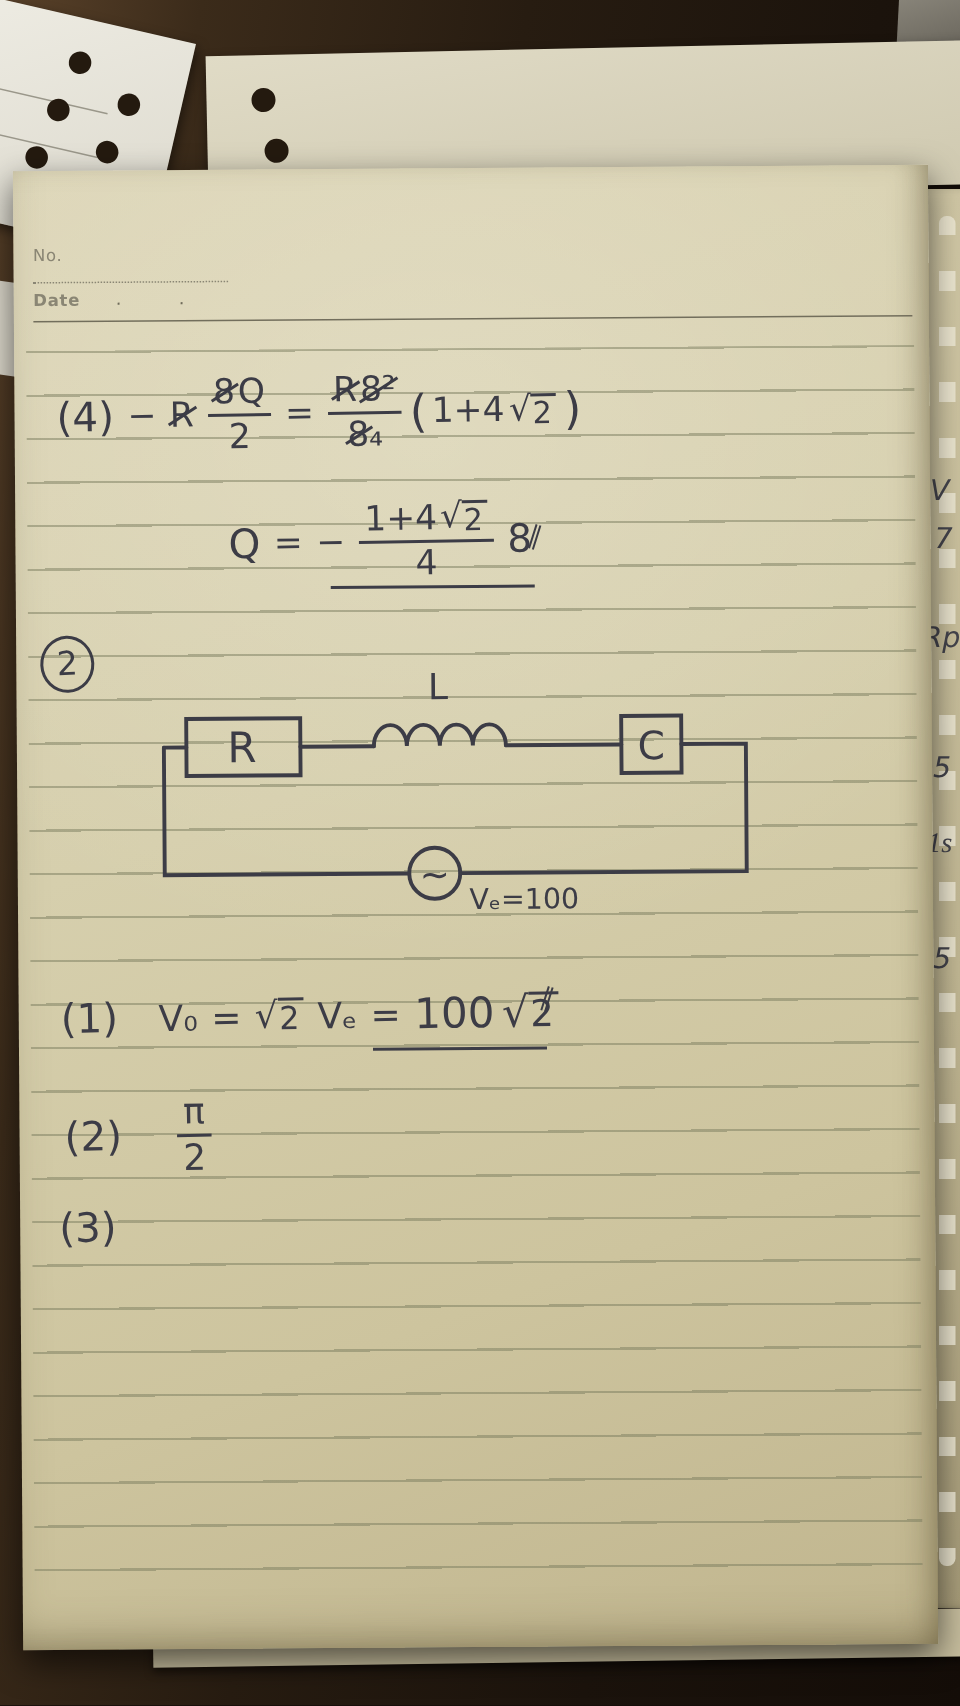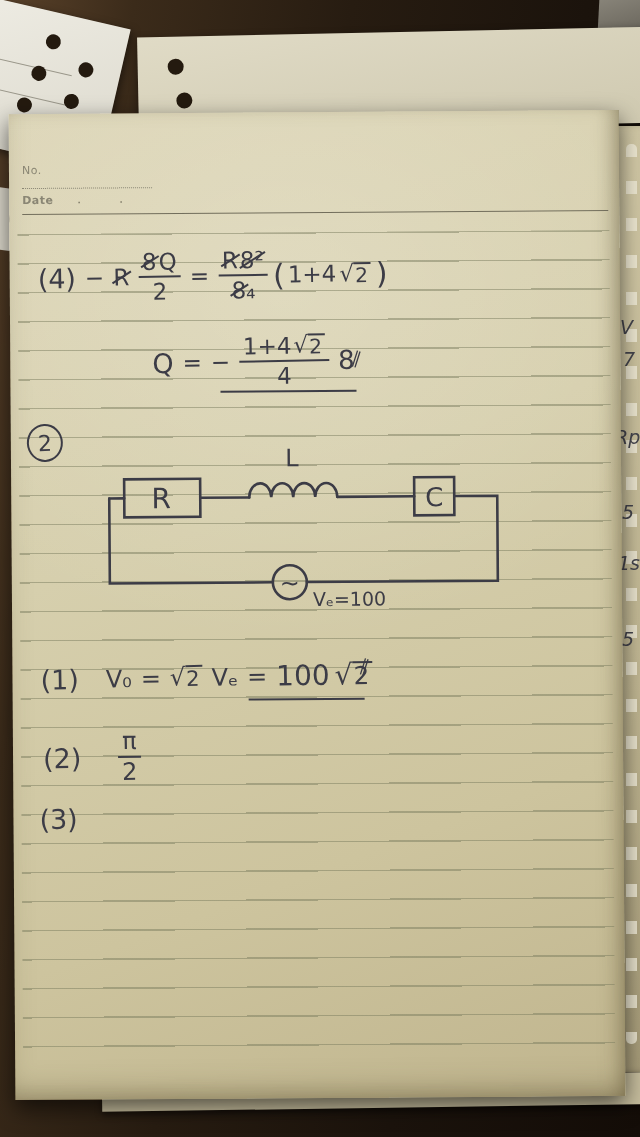--- a/index.html
+++ b/index.html
@@ -84,23 +84,23 @@
   </div>
 
   <div class="sheet sliver">
     <span>(</span>
   </div>
 
   <div class="sheet rightstrip">
     <div class="slots"></div>
     <span class="mnote" style="left:22px;top:190px;">V</span>
     <span class="mnote" style="left:25px;top:222px;">7</span>
-    <span class="mnote" style="left:17px;top:300px;">Rp</span>
+    <span class="mnote" style="left:17px;top:288px;">Rp</span>
     <span class="mnote" style="left:24px;top:375px;">5</span>
-    <span class="mnote" style="left:20px;top:426px;">1s</span>
+    <span class="mnote" style="left:20px;top:426px;font-family:Liberation Serif, serif;">1s</span>
     <span class="mnote" style="left:24px;top:502px;">5</span>
   </div>
 
   <div class="sheet bottomsheet"></div>
 
   <div class="sheet paper">
     <div class="ruled"></div>
 
     <span class="hdr-label" style="left:13px;top:50px;">No.</span>
     <div class="hdr-dotted"></div>

